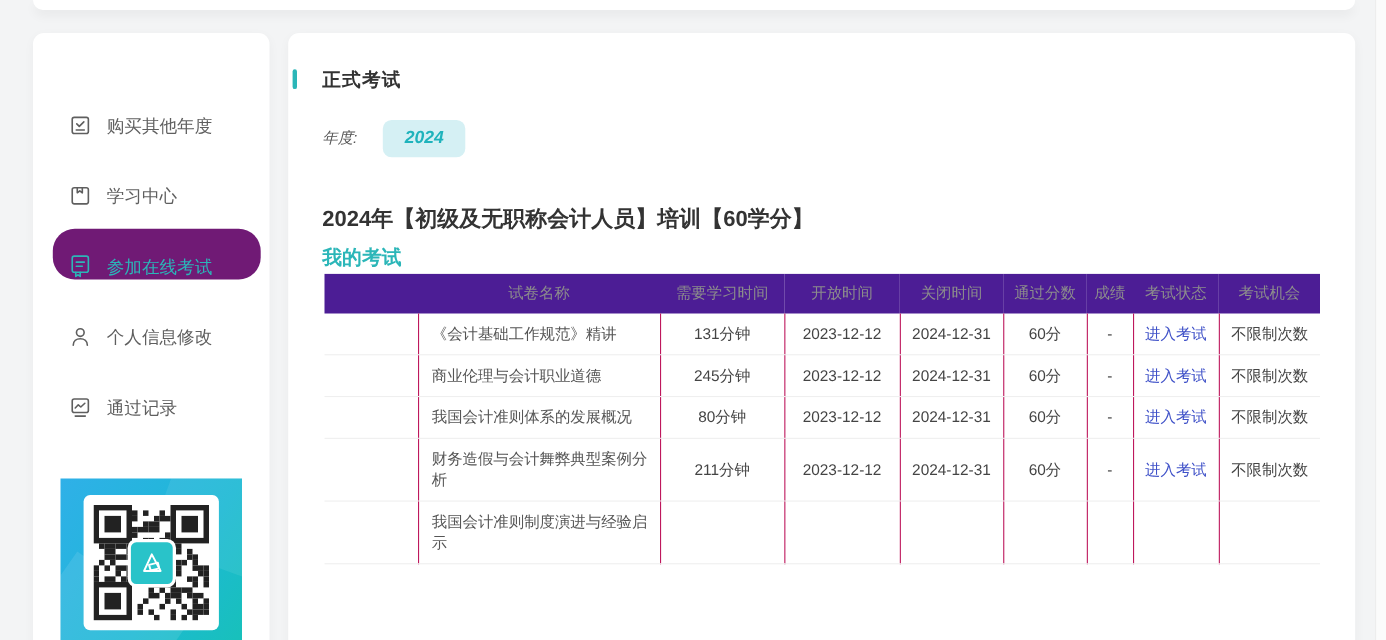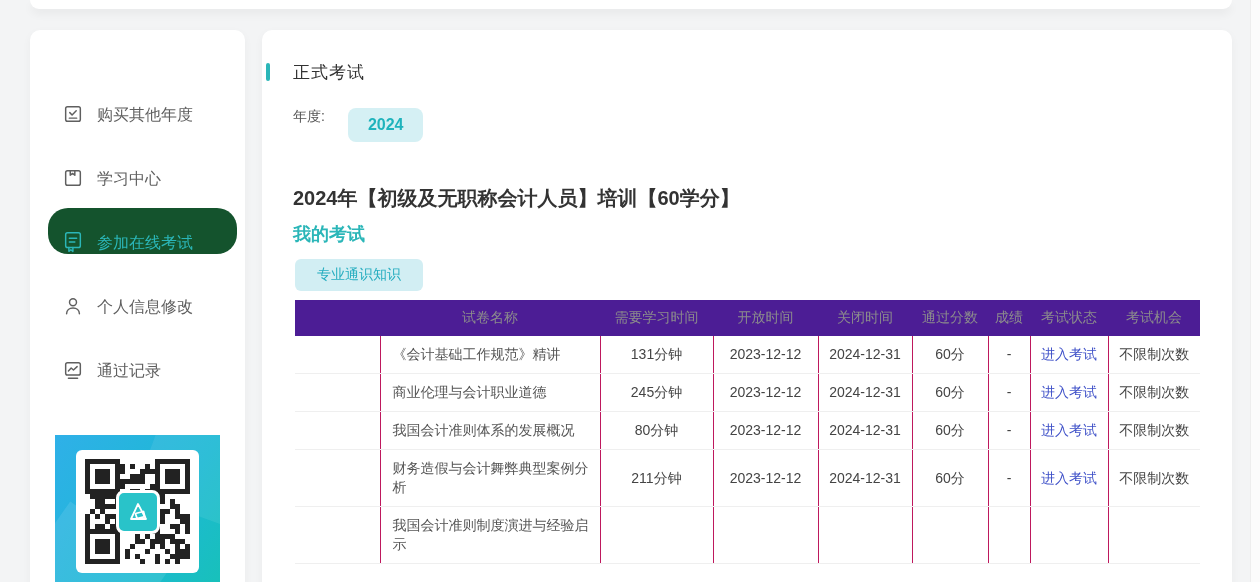--- a/index.html
+++ b/index.html
@@ -7,43 +7,43 @@
     -webkit-font-smoothing:antialiased;}
   .top-strip{position:absolute;left:30px;top:0;width:1202px;height:9px;background:#fff;
     border-radius:0 0 10px 10px;box-shadow:0 5px 10px rgba(0,0,0,.05);}
   .scroll-strip{position:absolute;right:0;top:0;width:9px;height:582px;background:#fbfbfb;
     border-left:1px solid #ededed;}
   
   .sidebar{position:absolute;left:30px;top:30px;width:215px;height:600px;background:#fff;
     border-radius:10px;box-shadow:0 3px 10px rgba(0,0,0,.04);padding-top:50px;box-sizing:border-box;}
   .side-item{display:flex;align-items:flex-end;height:46px;margin:0 8px 18px 18px;
     border-radius:8px;padding-left:14px;color:#5f5f5f;font-size:16px;cursor:pointer;}
-  .side-item.active{background:#14532d;color:#2bb6b8;border-radius:20px;}
+  .side-item.active{background:#701a75;color:#2bb6b8;border-radius:20px;}
   .side-icon{width:22px;height:24px;margin-right:13px;display:flex;align-items:center;}
   .side-icon svg{width:22px;height:24px;stroke:currentColor;fill:none;
     stroke-width:1.6;stroke-linecap:round;stroke-linejoin:round;}
   .qr-panel{position:absolute;left:25px;top:405px;width:165px;height:195px;
     background:linear-gradient(125deg,#2fb0e8 0%,#1db9d4 55%,#16c3b2 100%);overflow:hidden;}
   .qr-deco1{position:absolute;left:-30px;top:90px;width:120px;height:120px;background:rgba(255,255,255,.10);
     transform:rotate(35deg);}
   .qr-deco2{position:absolute;right:-40px;top:-30px;width:110px;height:110px;background:rgba(255,255,255,.08);
     transform:rotate(20deg);}
   .qr-box{position:absolute;left:21px;top:15px;width:123px;height:123px;background:#fff;
     border-radius:6px;display:flex;align-items:center;justify-content:center;}
   .qr-svg{width:105px;height:105px;}
   .qr-logo{position:absolute;left:50%;top:50%;transform:translate(-50%,-50%);width:38px;height:38px;
     background:#29c3c9;border:3px solid #fff;border-radius:8px;display:flex;align-items:center;justify-content:center;}
   .qr-logo svg{width:24px;height:24px;stroke:#fff;fill:none;stroke-width:1.8;stroke-linejoin:round;}
   
   .main-card{position:absolute;left:262px;top:30px;width:970px;height:600px;background:#fff;
     border-radius:10px;box-shadow:0 3px 10px rgba(0,0,0,.04);box-sizing:border-box;overflow:hidden;}
   .section-title-row{display:flex;align-items:center;margin:32px 0 0 4px;height:20px;}
   .accent-bar{width:4px;height:18px;background:#2bb6b8;border-radius:2px;margin-right:23px;}
-  .section-title{font-size:17px;font-weight:normal;color:#333;letter-spacing:1px;}
-  .year-row{display:flex;align-items:flex-start;margin:26px 0 0 31px;height:35px;}
+  .section-title{font-size:17px;font-weight:bold;color:#333;letter-spacing:1px;}
+  .year-row{display:flex;align-items:center;margin:26px 0 0 31px;height:35px;font-style:italic;}
   .year-label{font-size:14px;color:#555;}
   .year-chip{margin-left:23px;background:#d5f0f4;color:#1fb3bc;font-weight:bold;font-size:16px;
     padding:8px 20px;border-radius:8px;cursor:pointer;}
   .course-title{margin:42px 0 0 31px;font-size:20px;font-weight:bold;color:#333;height:20px;}
   .sub-title{margin:17px 0 0 31px;font-size:18px;font-weight:bold;color:#2bb6b8;height:18px;}
   .tab-chip{display:inline-block;margin:19px 0 0 33px;background:#d2eef3;color:#27aec0;
     font-size:14px;padding:7px 22px;border-radius:6px;cursor:pointer;}
   
   .exam-table{margin:9px 0 0 33px;border-collapse:collapse;table-layout:fixed;width:905px;
     font-size:14px;color:#444;}
@@ -257,21 +257,20 @@
   <div class="section-title-row">
     <div class="accent-bar"></div>
     <div class="section-title">正式考试</div>
   </div>
   <div class="year-row">
     <span class="year-label">年度:</span>
     <span class="year-chip">2024</span>
   </div>
   <div class="course-title">2024年【初级及无职称会计人员】培训【60学分】</div>
   <div class="sub-title">我的考试</div>
-  <span class="tab-chip">专业通识知识</span>
   <table class="exam-table">
     <colgroup>
       <col style="width:85px">
         <col style="width:220px">
         <col style="width:113px">
       <col style="width:105px">
         <col style="width:94px">
         <col style="width:76px">
       <col style="width:42px">
         <col style="width:78px">

